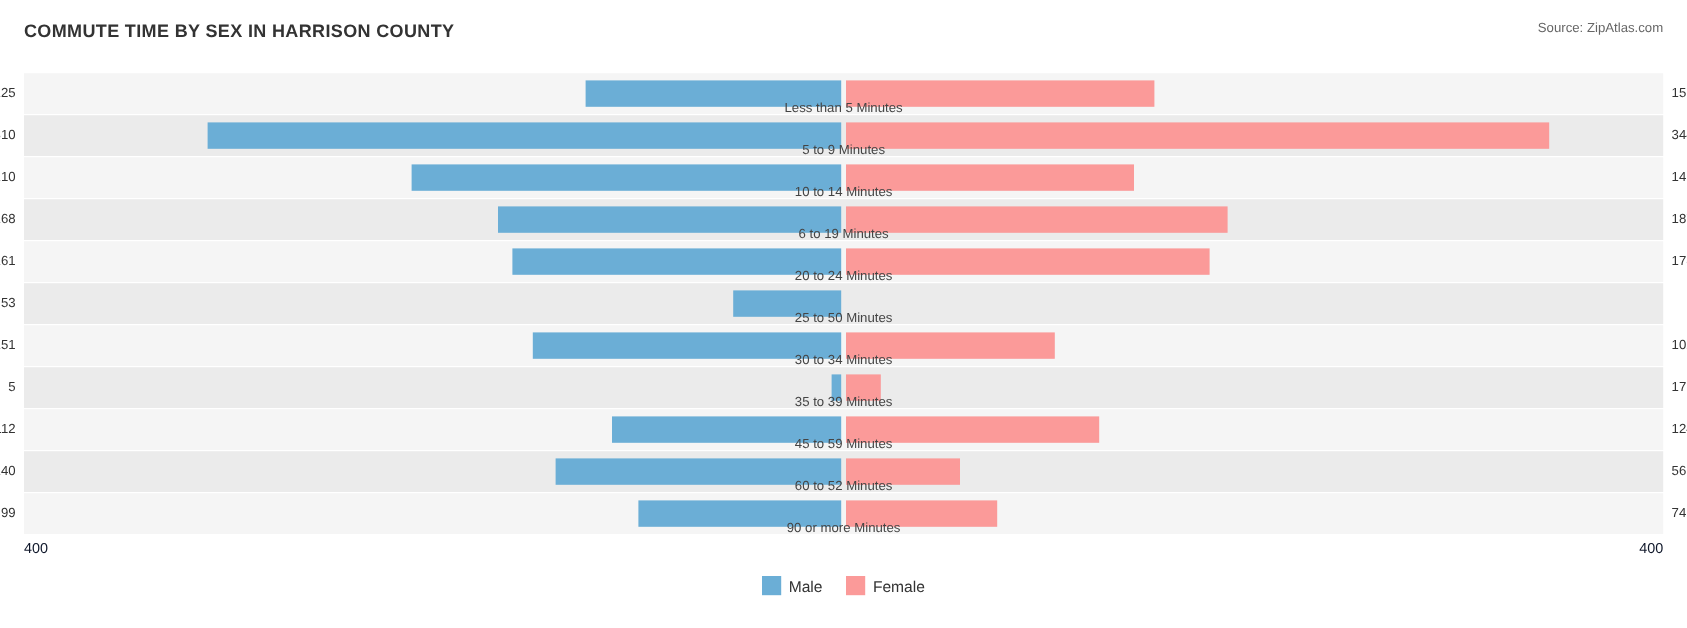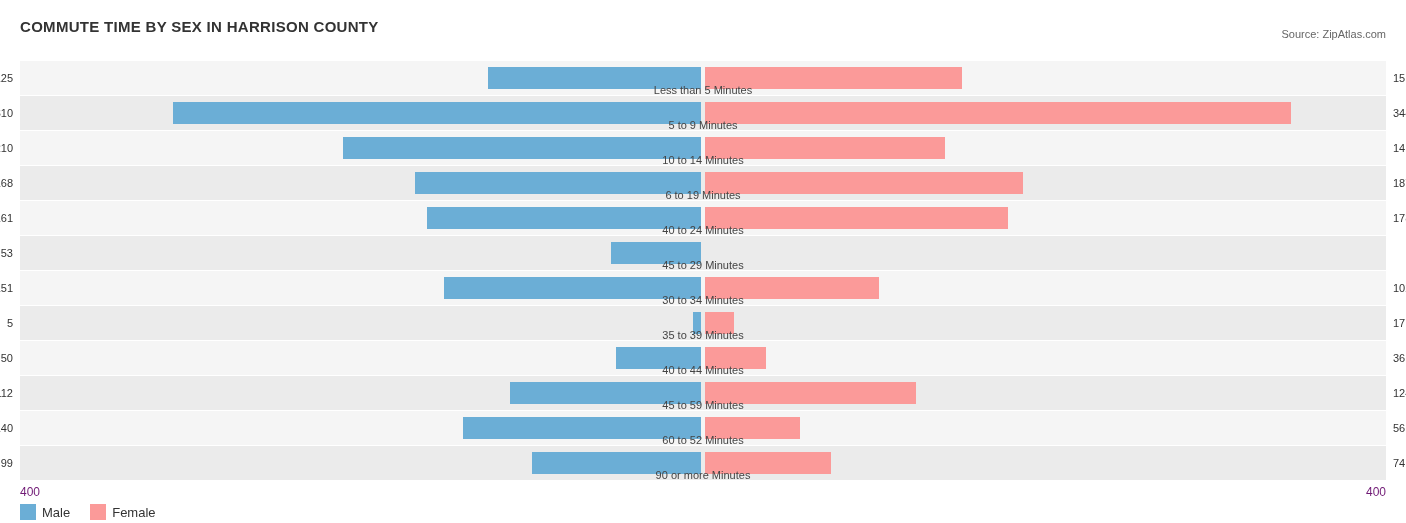--- a/index.html
+++ b/index.html
@@ -17,21 +17,21 @@
     .chart-title {
       font-size: 15px;
       font-weight: bold;
       text-transform: uppercase;
       color: #333;
       margin-bottom: 26px;
       letter-spacing: 0.3px;
     }
     .source {
       position: absolute;
-      top: 28px;
+      top: 18px;
       right: 20px;
       font-size: 11px;
       color: #666;
     }
     .chart-area {
       position: relative;
       width: 100%;
     }
     .bar-row {
       display: flex;
@@ -128,28 +128,28 @@
       white-space: nowrap;
       position: absolute;
       left: 100%;
       padding-left: 3px;
     }
     .axis-labels {
       display: flex;
       justify-content: space-between;
       margin-top: 5px;
       font-size: 12px;
-      color: #701a75;
+      color: #0f172a;
     }
     .legend {
       display: flex;
-      justify-content: flex-start;
+      justify-content: center;
       align-items: center;
       gap: 20px;
-      margin-top: 5px;
+      margin-top: 16px;
       font-size: 13px;
       color: #333;
     }
     .legend-item {
       display: flex;
       align-items: center;
       gap: 6px;
     }
     .legend-box {
       width: 16px;
@@ -249,40 +249,40 @@
     </div>
         <div class="bar-row">
       <div class="bar-group">
         <div class="left-side">
           <div class="male-bar-wrapper">
             <div class="male-bar" style="width:40.25%;">
             </div>
             <span class="male-value">161</span>
           </div>
         </div>
-        <div class="center-label">40 to 24 Minutes</div>
+        <div class="center-label">20 to 24 Minutes</div>
         <div class="right-side">
           <div class="female-bar-wrapper">
             <div class="female-bar" style="width:44.5%;">
             </div>
             <span class="female-value">178</span>
           </div>
         </div>
       </div>
     </div>
         <div class="bar-row">
       <div class="bar-group">
         <div class="left-side">
           <div class="male-bar-wrapper">
             <div class="male-bar" style="width:13.25%;">
             </div>
             <span class="male-value">53</span>
           </div>
         </div>
-        <div class="center-label">45 to 29 Minutes</div>
+        <div class="center-label">25 to 50 Minutes</div>
       </div>
     </div>
         <div class="bar-row">
       <div class="bar-group">
         <div class="left-side">
           <div class="male-bar-wrapper">
             <div class="male-bar" style="width:37.75%;">
             </div>
             <span class="male-value">151</span>
           </div>
@@ -305,39 +305,20 @@
             </div>
             <span class="male-value">5</span>
           </div>
         </div>
         <div class="center-label">35 to 39 Minutes</div>
         <div class="right-side">
           <div class="female-bar-wrapper">
             <div class="female-bar" style="width:4.25%;">
             </div>
             <span class="female-value">17</span>
-          </div>
-        </div>
-      </div>
-    </div>
-        <div class="bar-row">
-      <div class="bar-group">
-        <div class="left-side">
-          <div class="male-bar-wrapper">
-            <div class="male-bar" style="width:12.5%;">
-            </div>
-            <span class="male-value">50</span>
-          </div>
-        </div>
-        <div class="center-label">40 to 44 Minutes</div>
-        <div class="right-side">
-          <div class="female-bar-wrapper">
-            <div class="female-bar" style="width:9%;">
-            </div>
-            <span class="female-value">36</span>
           </div>
         </div>
       </div>
     </div>
         <div class="bar-row">
       <div class="bar-group">
         <div class="left-side">
           <div class="male-bar-wrapper">
             <div class="male-bar" style="width:28.000000000000004%;">
             </div>

